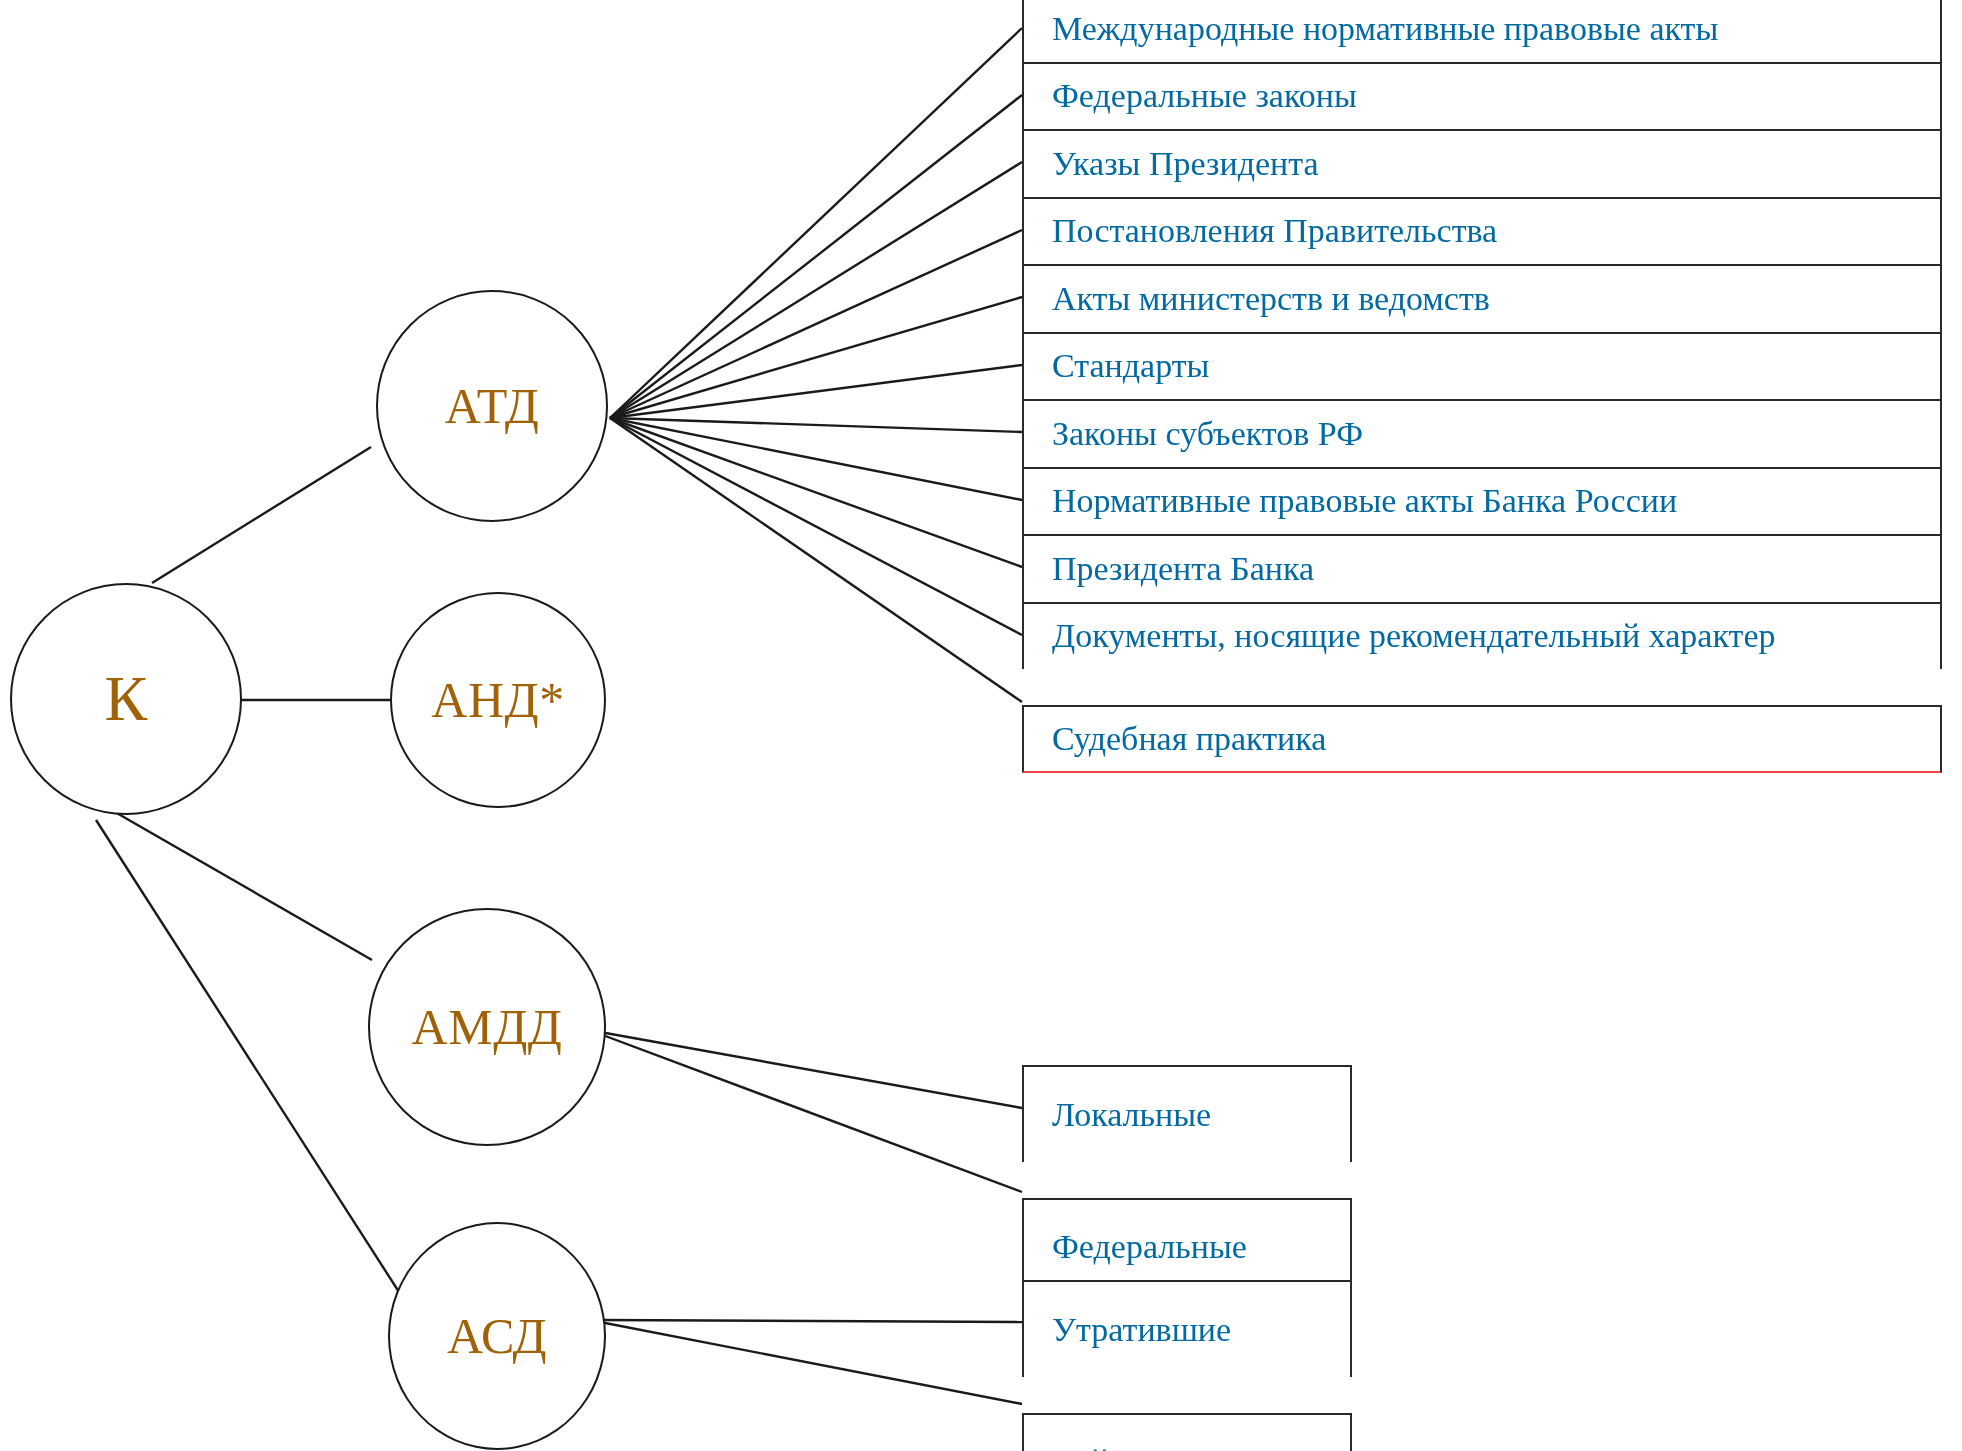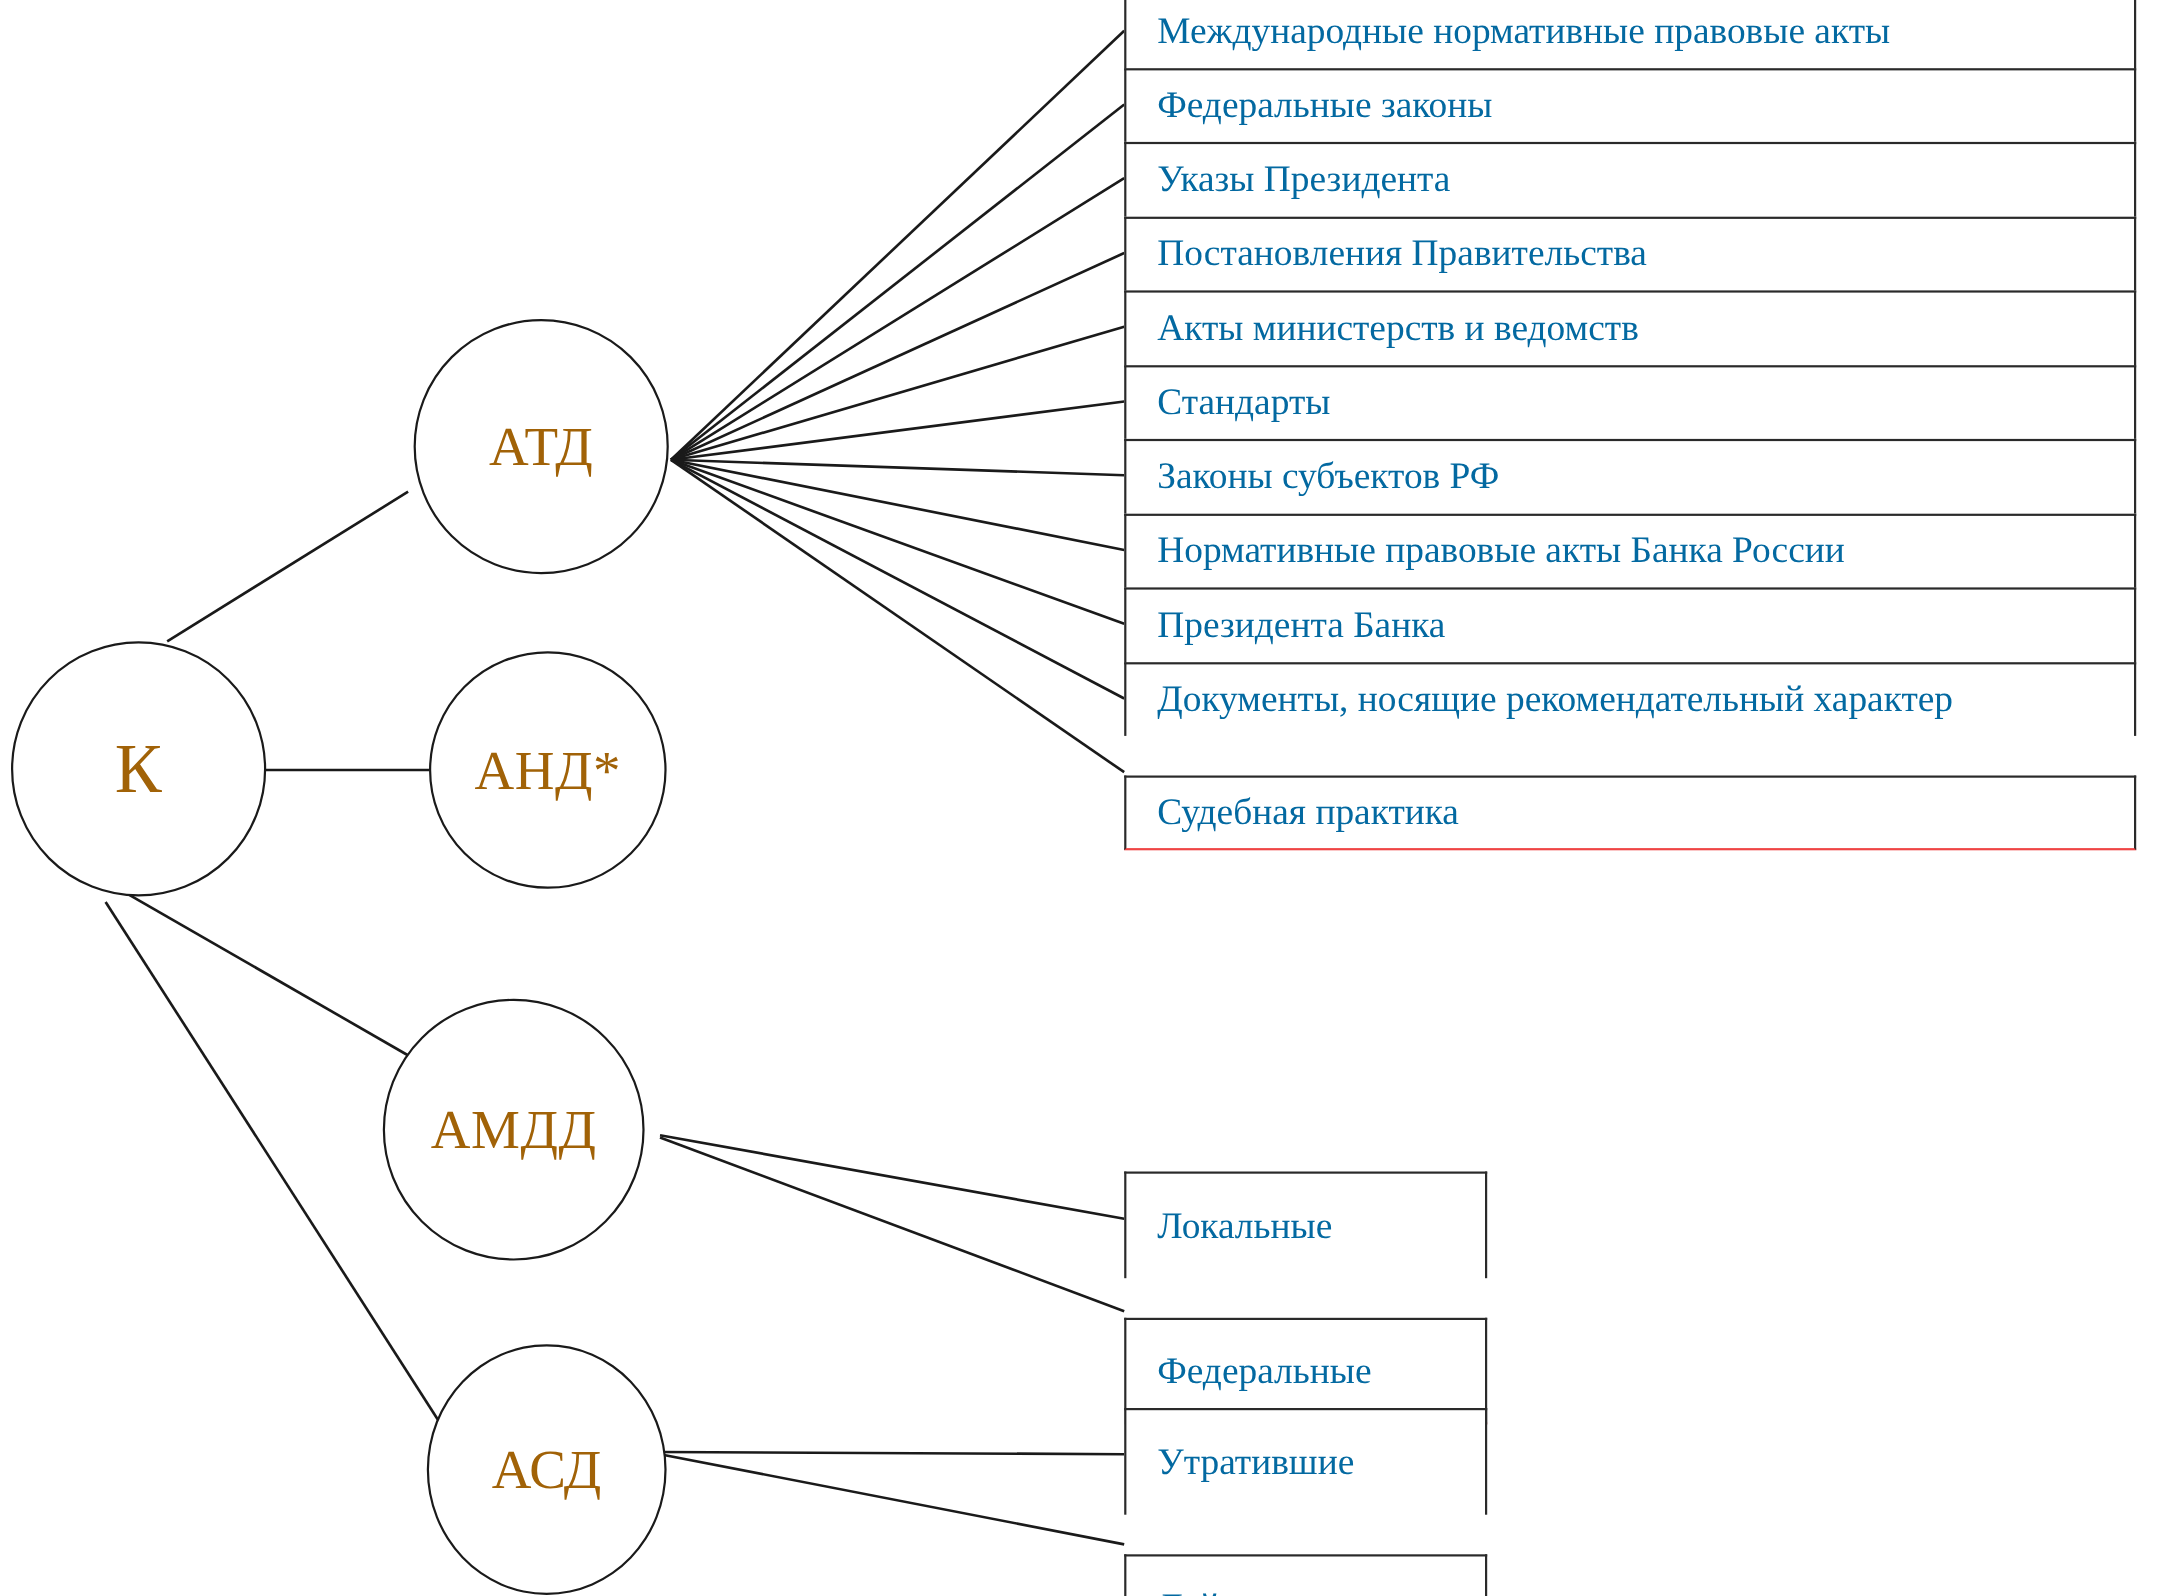--- a/index.html
+++ b/index.html
@@ -105,21 +105,21 @@
   </div>
 
   <div class="node-circle" style="left:376px; top:290px; width:232px; height:232px;">
     <span class="node-label">АТД</span>
   </div>
 
   <div class="node-circle" style="left:390px; top:592px; width:216px; height:216px;">
     <span class="node-label">АНД*</span>
   </div>
 
-  <div class="node-circle" style="left:348px; top:908px; width:238px; height:238px;justify-content:center;">
+  <div class="node-circle" style="left:368px; top:908px; width:238px; height:238px;justify-content:center;">
     <span class="node-label">АМДД</span>
   </div>
 
   <div class="node-circle" style="left:388px; top:1222px; width:218px; height:228px;">
     <span class="node-label">АСД</span>
   </div>
 
   <div class="box-group main-list" style="left:1022px; top:-6px; width:920px;">
     <div class="box-row">
       <span class="box-text">Международные нормативные правовые акты</span>

